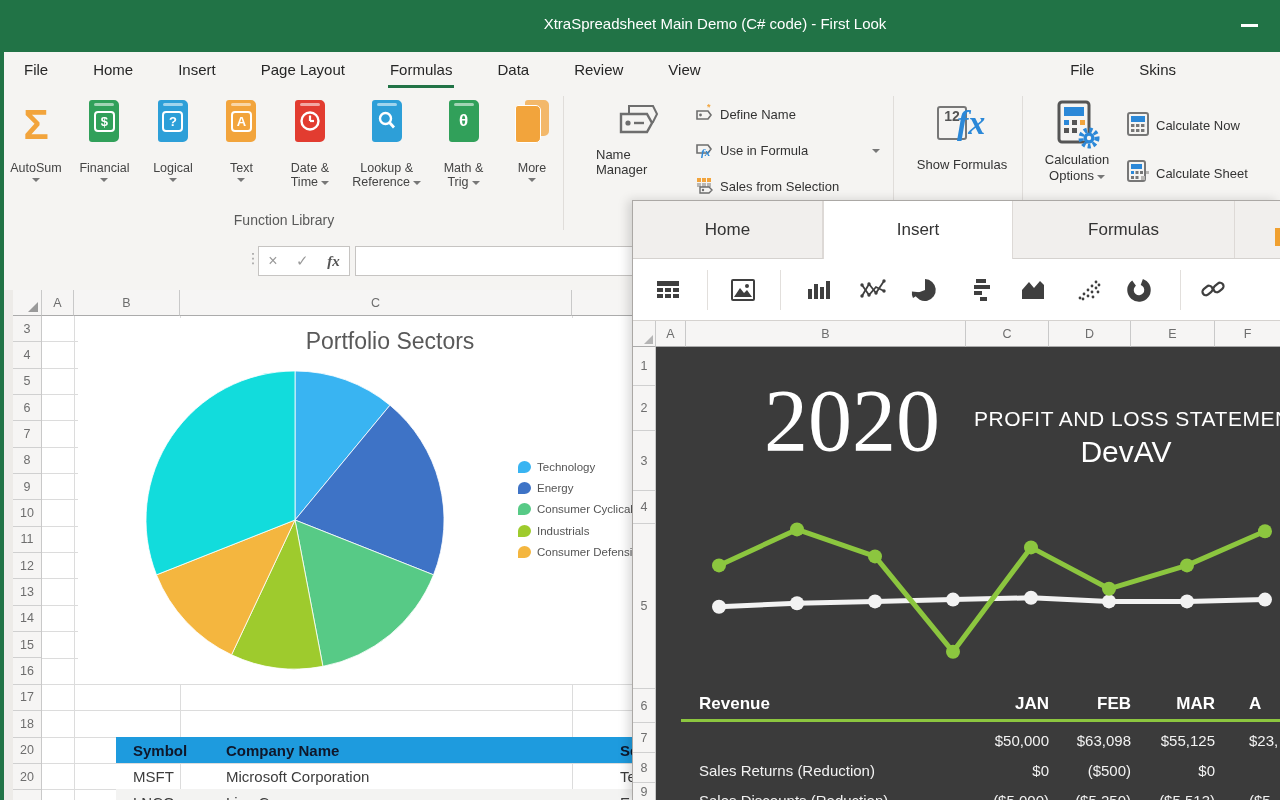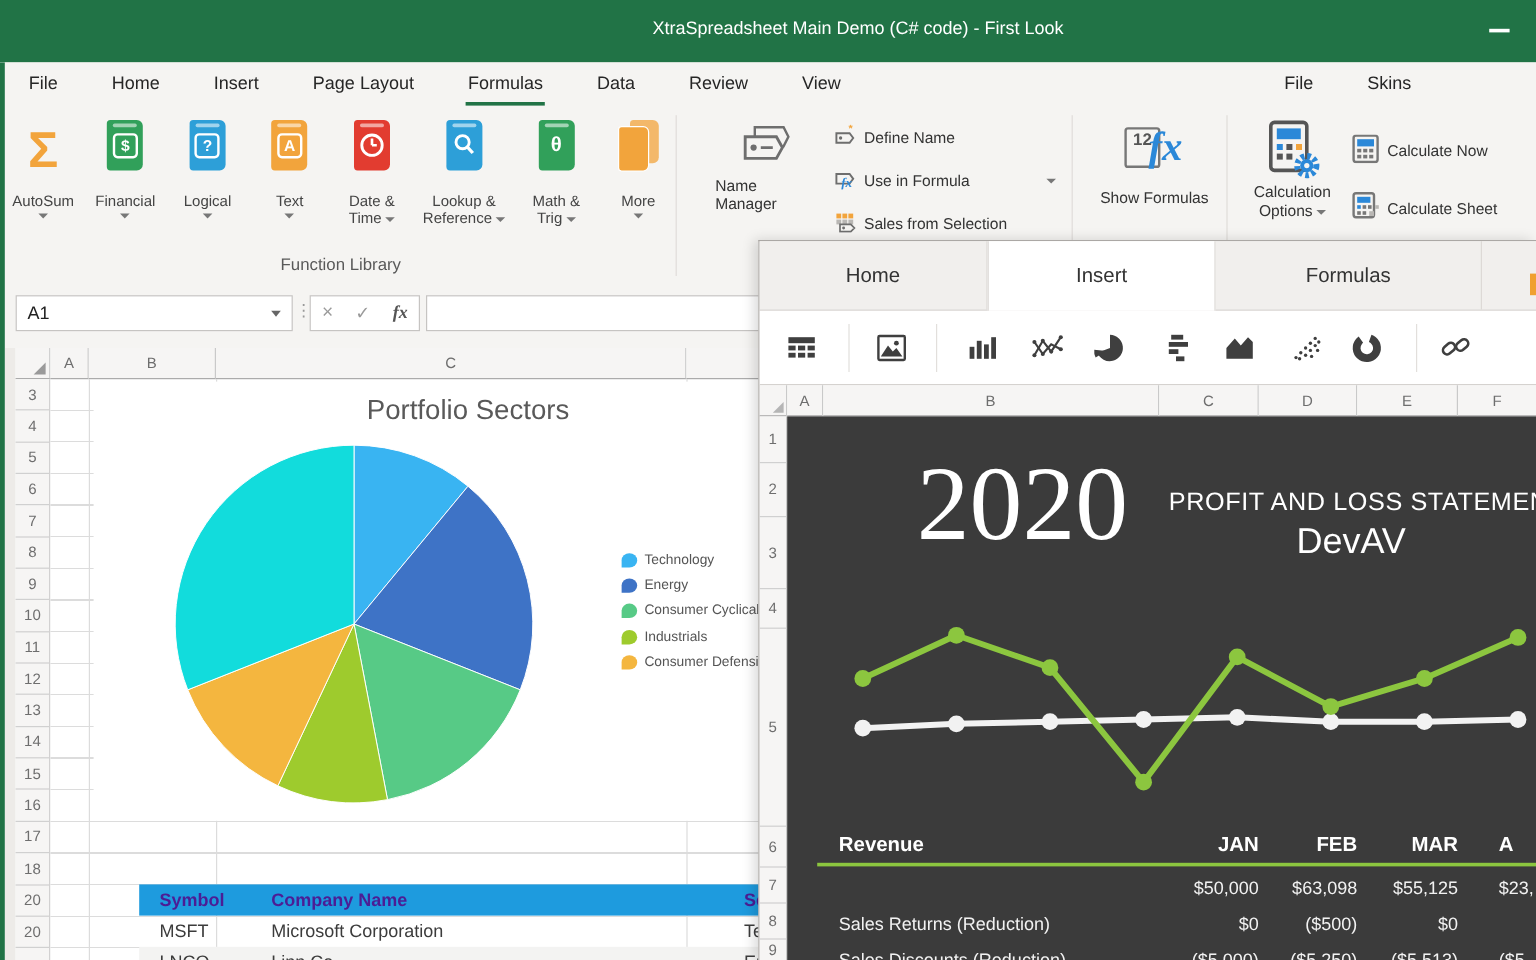--- a/index.html
+++ b/index.html
@@ -89,21 +89,21 @@
   #chart-panel{position:absolute;left:36px;top:2px;width:585px;height:366px;background:#fff;}
   #pie-title{position:absolute;left:62px;top:10px;width:500px;text-align:center;font-size:23px;color:#595959;}
   #pie-svg{position:absolute;left:67px;top:52px;}
   #pie-legend{position:absolute;left:440px;top:138px;width:200px;}
   .leg-item{display:flex;align-items:center;height:21.3px;white-space:nowrap;}
   .leg-marker{width:13px;height:12px;border-radius:100% 100% 100% 0;flex:0 0 13px;}
   .leg-label{font-size:11.5px;color:#555;margin-left:6px;}
 
   #stock-table{position:absolute;left:74px;top:421px;width:646px;}
   .st-row{display:flex;height:26.35px;align-items:center;font-size:15px;color:#3C3C3C;box-sizing:border-box;}
-  .st-row.head{background:#1E9BDE;color:#4c1d95;font-weight:bold;height:26px;}
+  .st-row.head{background:#1E9BDE;color:#0f172a;font-weight:bold;height:26px;}
   .st-c0{width:106px;padding-left:17px;box-sizing:border-box;}
   .st-c1{width:392px;padding-left:4px;box-sizing:border-box;}
   .st-c2{width:148px;padding-left:6px;box-sizing:border-box;white-space:nowrap;overflow:hidden;}
   .st-row.alt{background:#F3F3F2;}
 
   
   #overlay{position:absolute;left:632px;top:200px;width:648px;height:600px;background:#F1EFED;
     border-left:1px solid #ABA8A5;border-top:1px solid #ABA8A5;box-sizing:border-box;z-index:20;
     box-shadow:-4px 0 10px rgba(0,0,0,.15);}
   #ov-tabbar{position:absolute;left:0;top:0;right:0;height:58px;background:#F1EFED;border-bottom:1px solid #D5D2CF;box-sizing:border-box;}
@@ -348,24 +348,20 @@
             <rect x="9.5" y="16" width="3" height="3" fill="#777"></rect>
           <rect x="15" y="16" width="4" height="4" fill="#B9B7B4"></rect>
             <rect x="20" y="11" width="3" height="3" fill="#B9B7B4"></rect>
         </svg>
       </span>
       <span>Calculate Sheet</span>
     </div>
   </div>
 
   <div id="formulabar">
-    <div id="namebox">
-      <span class="val">A1</span>
-      <span class="dd"></span>
-    </div>
     <div id="fb-dots">⋮</div>
     <div id="fb-btns">
       <span class="x">×</span>
       <span class="ok">✓</span>
       <span class="fx">fx</span>
     </div>
     <div id="fb-input"></div>
   </div>
 
   <div id="sheet">

